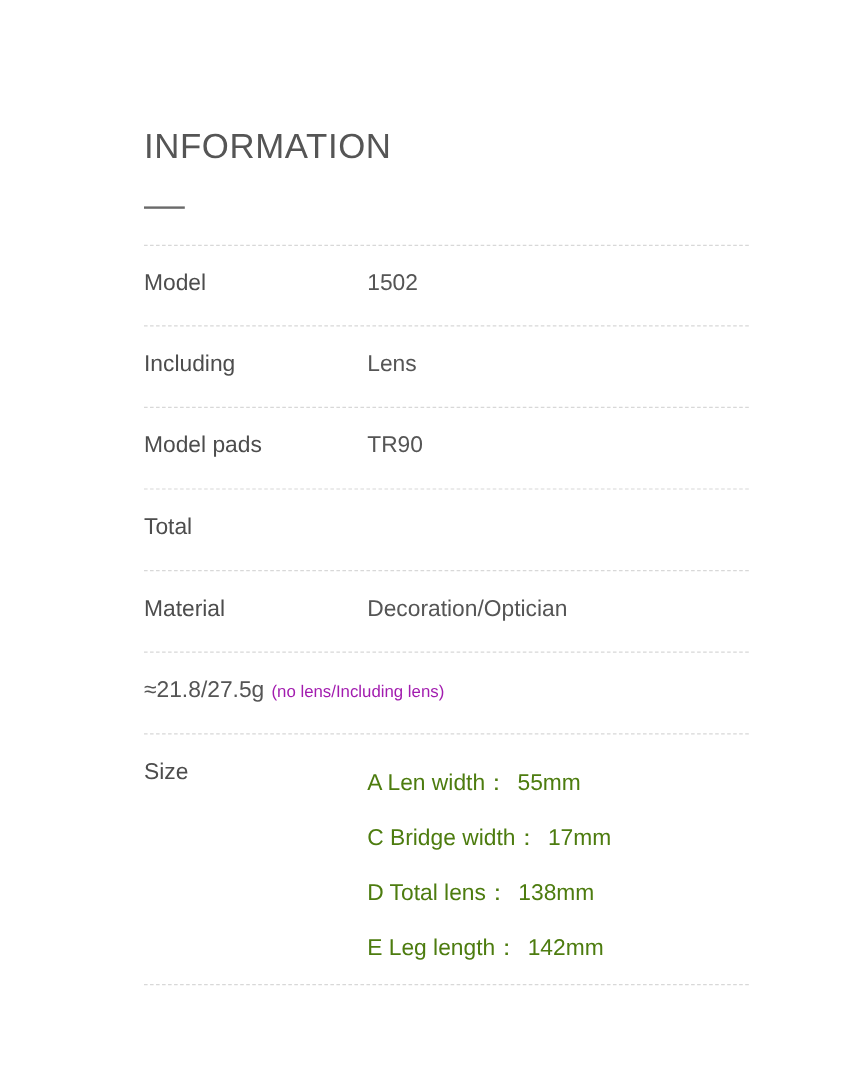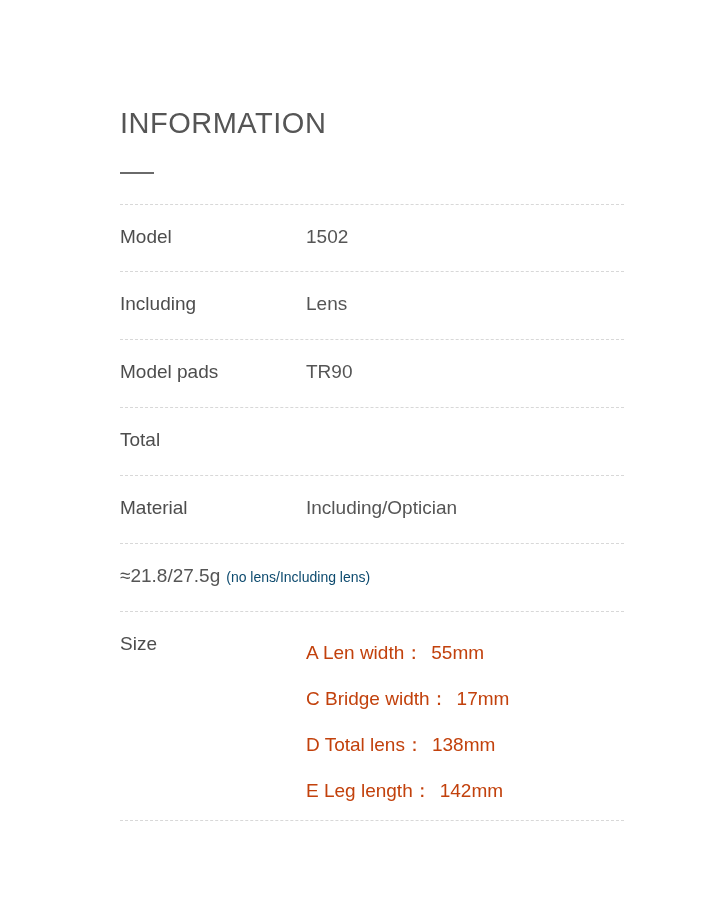--- a/index.html
+++ b/index.html
@@ -61,30 +61,30 @@
   }
   .spec-value {
     flex: 1 1 auto;
     font-size: 19px;
     color: #555555;
     line-height: 28px;
     padding-top: 4px;
   }
   .value-note {
     font-size: 14px;
-    color: #0c4a6e;
+    color: #a21caf;
     margin-left: 6px;
     white-space: nowrap;
   }
   .size-list {
     display: block;
   }
   .size-line {
     font-size: 19px;
-    color: #c2410c;
+    color: #4d7c0f;
     line-height: 46px;
     white-space: nowrap;
   }
   .size-key {
     display: inline;
   }
   .size-val {
     display: inline;
     margin-left: 8px;
   }
@@ -117,21 +117,21 @@
       <div class="spec-label">Model pads</div>
       <div class="spec-value">TR90</div>
     </div>
 
     <div class="spec-row">
       <div class="spec-label">Total</div>
     </div>
 
     <div class="spec-row">
       <div class="spec-label">Material</div>
-      <div class="spec-value">Including/Optician</div>
+      <div class="spec-value">Decoration/Optician</div>
     </div>
 
     <div class="spec-row">
       <div class="spec-value">
         <span>≈21.8/27.5g</span><span class="value-note">(no lens/Including lens)</span>
       </div>
     </div>
 
     <div class="spec-row size-row">
       <div class="spec-label">Size</div>

